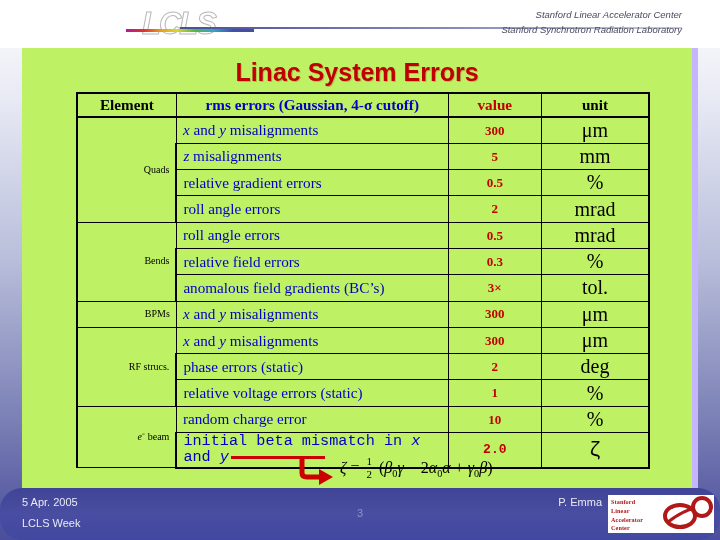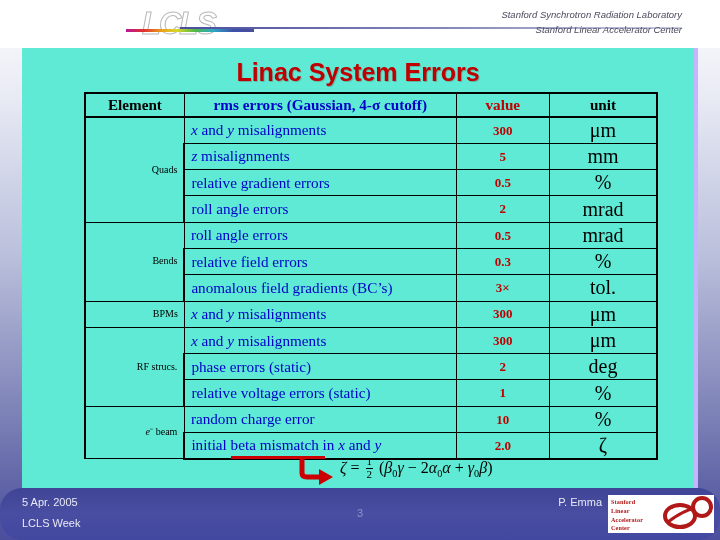--- a/index.html
+++ b/index.html
@@ -29,22 +29,22 @@
   }
   .edge-band.left { left: 0; }
   .edge-band.right { right: 0; }
 
   .slide-body {
     position: absolute;
     left: 22px;
     right: 22px;
     top: 48px;
     bottom: 52px;
-    background: #5eead4;
-    border-right: 4px solid #c4b5fd;
+    background: #bef264;
+    border-right: 6px solid #c4b5fd;
   }
 
   
   .header {
     position: absolute;
     left: 0; right: 0; top: 0;
     height: 48px;
     background: #ffffff;
   }
 
@@ -118,21 +118,20 @@
     position: absolute;
     left: 54px;
     top: 44px;
     width: 574px;
   }
   table.errors {
     width: 100%;
     border-collapse: collapse;
     font-size: 15.2px;
     table-layout: fixed;
-    margin-left: 8px;
   }
   table.errors th,
   table.errors td {
     border: 1px solid #000000;
     padding: 1px 6px;
     height: 26.3px;
     vertical-align: middle;
     line-height: 1.05;
   }
   table.errors thead th {
@@ -153,21 +152,21 @@
   td.desc    { color: #0000c8; text-align: left; padding-left: 9px; }
   td.value   { color: #c00000; text-align: center; font-weight: bold; font-size: 13px; }
   td.unit    { color: #000000; text-align: center; font-size: 20px; }
 
   td.desc i, td.element i { font-style: italic; }
 
   .grp-top > td { border-top: 2px solid #000000; }
   table.errors thead th { border-bottom: 2px solid #000000; border-top: 2px solid #000000; }
   table.errors th:first-child, table.errors td:first-child { border-left: 2px solid #000000; }
   table.errors th:last-child,  table.errors td:last-child  { border-right: 2px solid #000000; }
-  table.errors tbody tr:last-child > td { border-bottom: 2px solid #000000; }
+  table.errors tbody tr:last-child > td { border-bottom: 2px solid #000000; font-family: Liberation Mono, monospace; }
 
   
   .annot-underline {
     position: absolute;
     left: 209px;
     top: 408px;
     width: 94px;
     height: 3px;
     background: #cc0000;
   }
@@ -252,22 +251,22 @@
   <div class="edge-band left"></div>
   <div class="edge-band right"></div>
 
   <div class="header">
     <div class="lcls-logo">
       <div class="lcls-text">LCLS</div>
       <div class="rainbow-line"></div>
     </div>
     <div class="slac-rule"></div>
     <div class="slac-titles">
+      <div>Stanford Linear Accelerator Center</div>
       <div>Stanford Synchrotron Radiation Laboratory</div>
-      <div>Stanford Linear Accelerator Center</div>
     </div>
   </div>
 
   <div class="slide-body">
 
     <div class="slide-title">Linac System Errors</div>
 
     <div class="table-wrap">
       <table class="errors">
         <colgroup>

